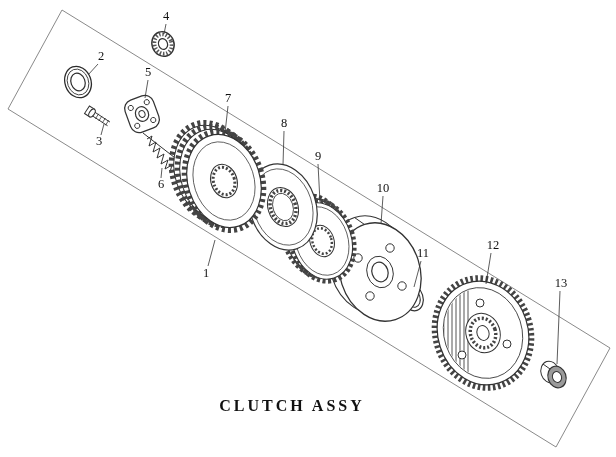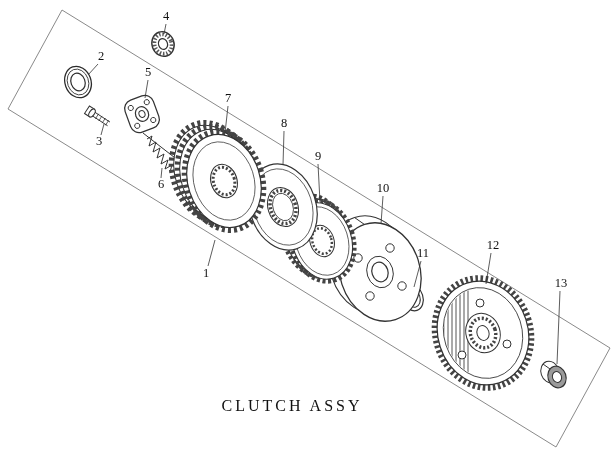--- a/index.html
+++ b/index.html
@@ -30,21 +30,21 @@
   }
   .caption .cn {
     font-size: 20px;
     font-weight: bold;
     letter-spacing: 4px;
     line-height: 1.1;
     font-family: "Liberation Sans", sans-serif;
   }
   .caption .en {
     font-size: 16px;
-    font-weight: normal;
+    font-weight: bold;
     letter-spacing: 3px;
     margin-top: 3px;
     font-family: "Liberation Serif", serif;
   }
   .plabel {
     font-family: "Liberation Serif", serif;
     font-size: 12.5px;
     fill: #111;
   }
 </style>

